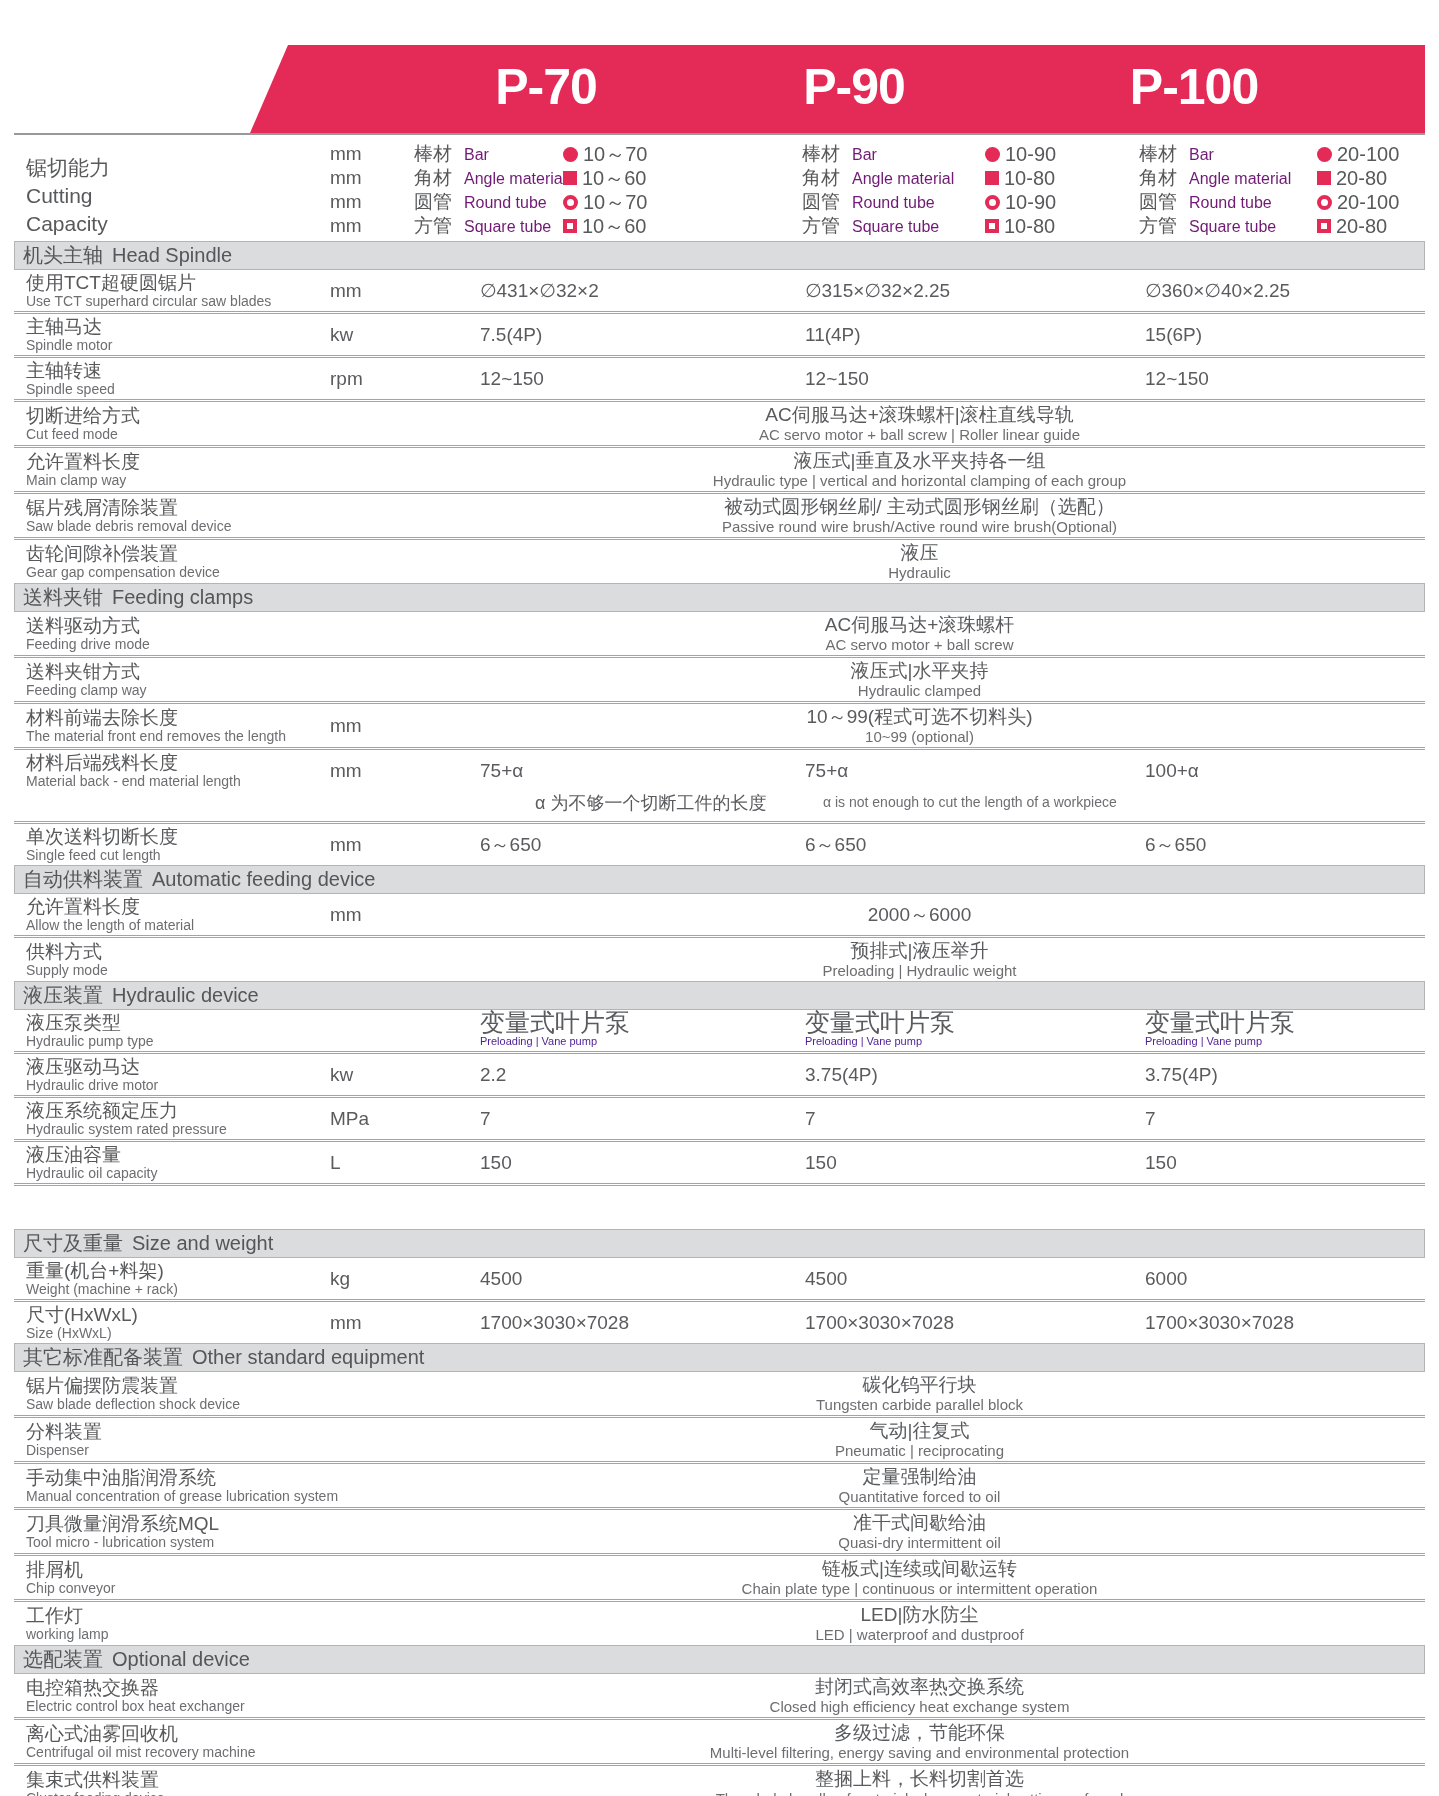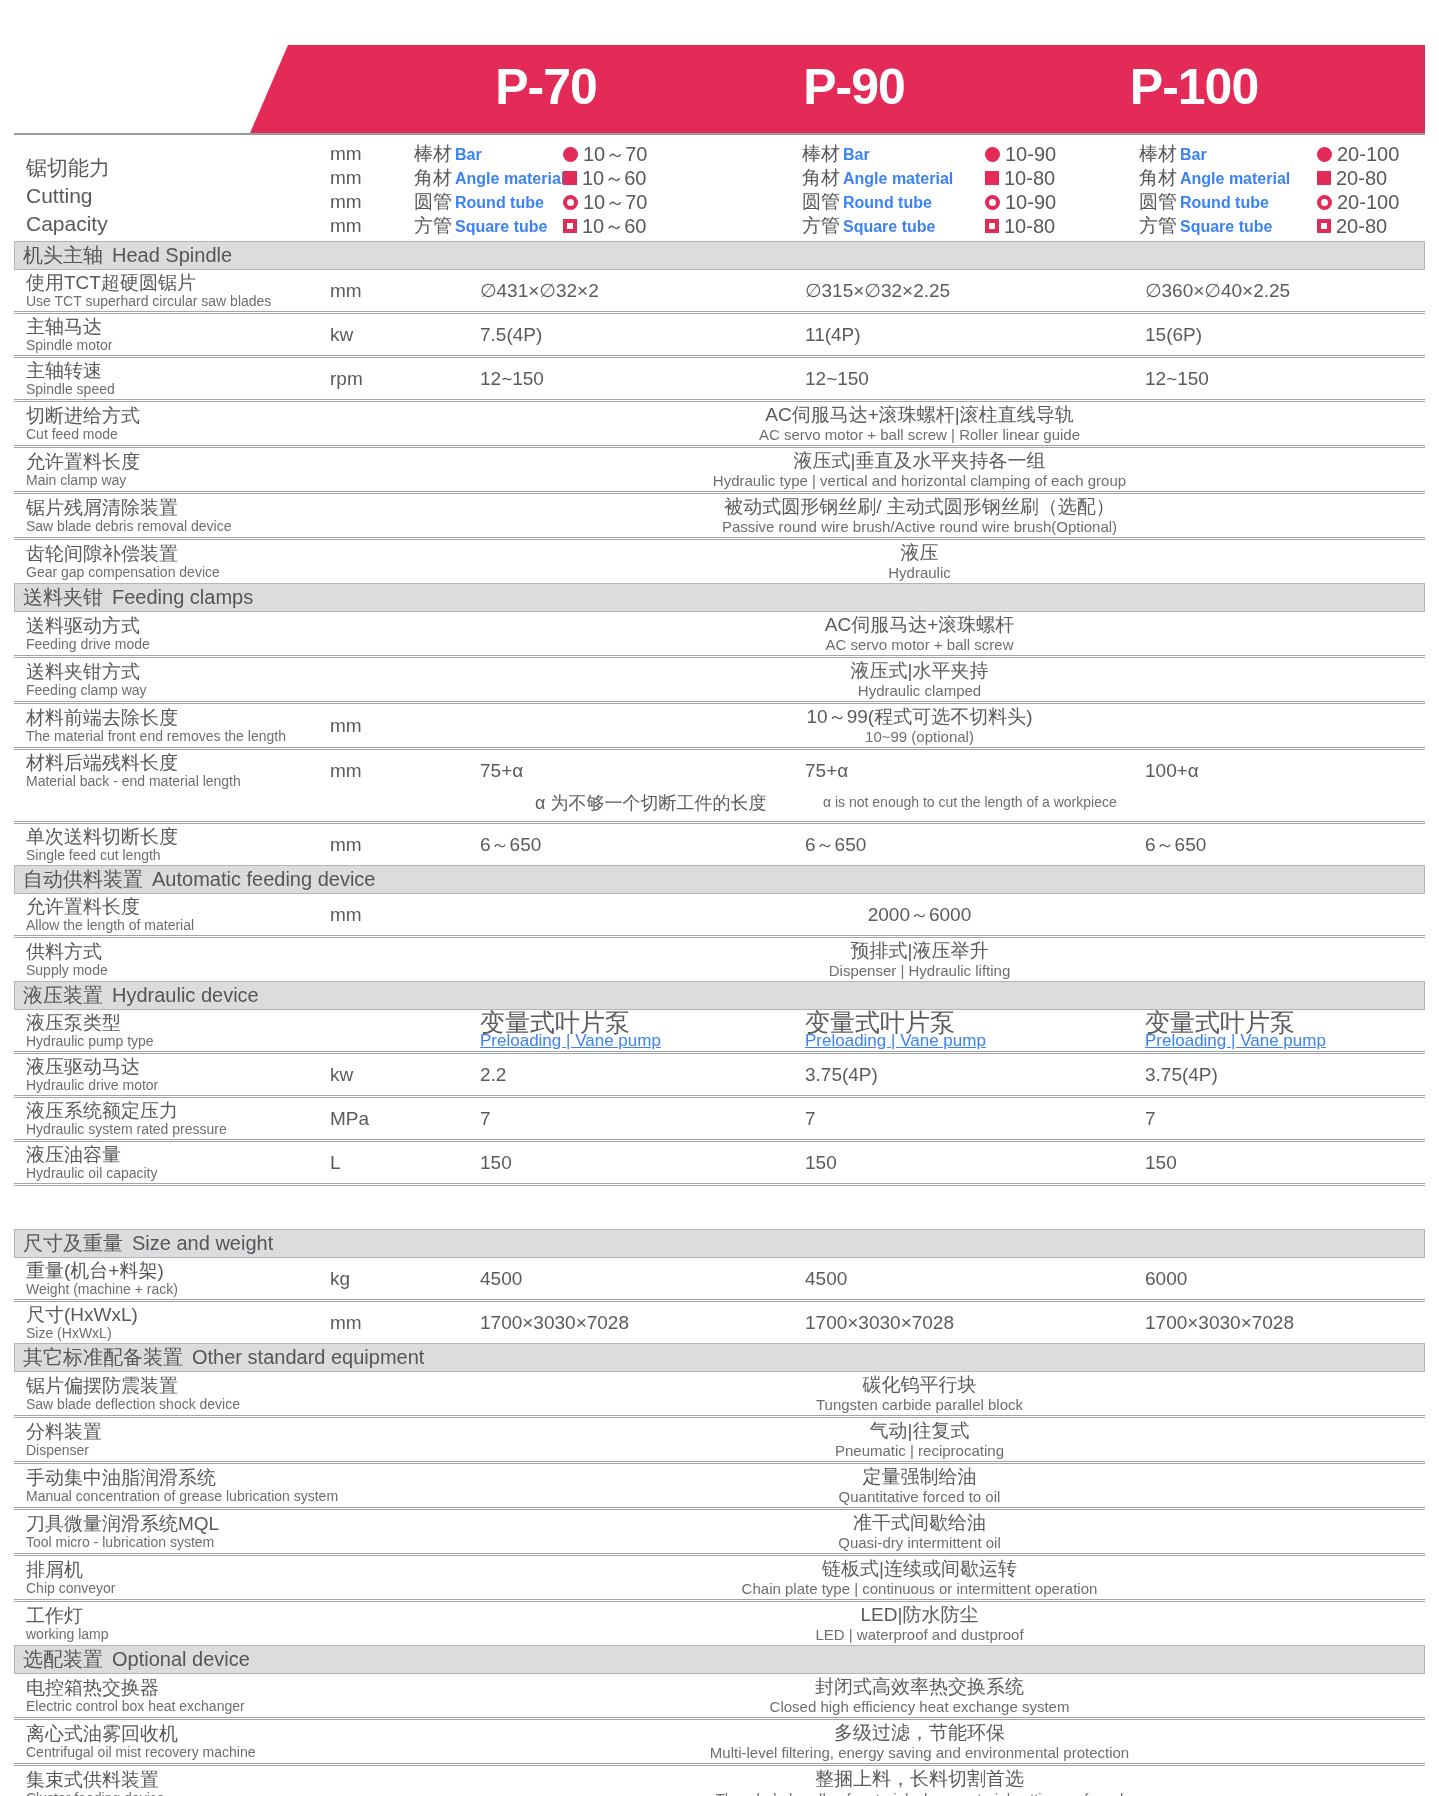--- a/index.html
+++ b/index.html
@@ -38,21 +38,21 @@
   .cut-units div { height:24px; line-height:24px; }
   .cut-col { min-width:0; }
   .cut-col:nth-child(4){ padding-left:63px; }
   .cut-col:nth-child(5){ padding-left:60px; }
   .cut-row { display:flex; align-items:center; height:24px; }
   .cut-mat { display:inline-block; white-space:nowrap; flex:none; overflow:visible; }
   .cut-col:nth-child(3) .cut-mat{ width:149px; }
   .cut-col:nth-child(4) .cut-mat{ width:183px; }
   .cut-col:nth-child(5) .cut-mat{ width:178px; }
   .mat-cn { font-size:19px; color:#58595b; }
-  .mat-en { font-size:16px; margin-left:3px; color:#3b82f6;font-weight:bold; }
+  .mat-en { font-size:16px; margin-left:12px; color:#701a75; }
   .sym { display:inline-block; flex:none; margin-right:5px; }
   .sym.fc { width:15px; height:15px; border-radius:50%; background:var(--accent); }
   .sym.fs { width:14px; height:14px; background:var(--accent); }
   .sym.oc { width:15px; height:15px; border:4px solid var(--accent); border-radius:50%; }
   .sym.os { width:14px; height:14px; border:4px solid var(--accent); }
   .cut-val { font-size:20px; color:#58595b; white-space:nowrap; }
 
   
   .sec-bar {
     min-height:26px; background:#dbdcdd; border:1px solid #b3b4b6;
@@ -67,21 +67,21 @@
   }
   .spec-row.t-row { min-height:40px; }
   .spec-row.t-span { min-height:33px; }
   .spec-row + .spec-row { border-top:3px double #a3a4a6; }
   .lab { padding-left:12px; }
   .lab .cn { font-size:19px; line-height:22px; color:#58595b; white-space:nowrap; }
   .lab .en { font-size:14px; line-height:15px; color:#6d6e71; white-space:nowrap; }
   .unit { padding-left:51px; font-size:19px; }
   .val { padding-left:66px; font-size:19px; white-space:nowrap; }
   .val .cn { font-size:25px; line-height:21px; }
-  .val .en { font-size:17px; line-height:16px; color:#3b82f6;text-decoration:underline; }
+  .val .en { font-size:11px; line-height:16px; color:#4c1d95; }
   .spanval { grid-column:3/6; text-align:center; }
   .spanval .cn { font-size:19px; line-height:22px; }
   .spanval .en { font-size:15px; line-height:17px; color:#6d6e71; }
   .note { grid-column:1/6; position:relative; height:30px; }
   .note .ncn { position:absolute; left:521px; top:2px; font-size:18px; }
   .note .nen { position:absolute; left:809px; top:5px; font-size:14px; color:#6d6e71; }
   .gap-block { height:46px; border-top:3px double #a3a4a6; }
 </style>
 </head>
 <body style="--accent: #e42a56;">
@@ -327,21 +327,21 @@
         </div>
       </div>
       <div class="spec-row t-span">
         <div class="lab">
           <div class="cn">供料方式</div>
           <div class="en">Supply mode</div>
         </div>
         <div class="unit"></div>
         <div class="spanval">
           <div class="cn">预排式|液压举升</div>
-          <div class="en">Dispenser | Hydraulic lifting</div>
+          <div class="en">Preloading | Hydraulic weight</div>
         </div>
       </div>
       <div class="sec-bar">
         <span class="sec-cn">液压装置</span>
         <span class="sec-en">Hydraulic device</span>
       </div>
       <div class="spec-row t-row">
         <div class="lab">
           <div class="cn">液压泵类型</div>
           <div class="en">Hydraulic pump type</div>

